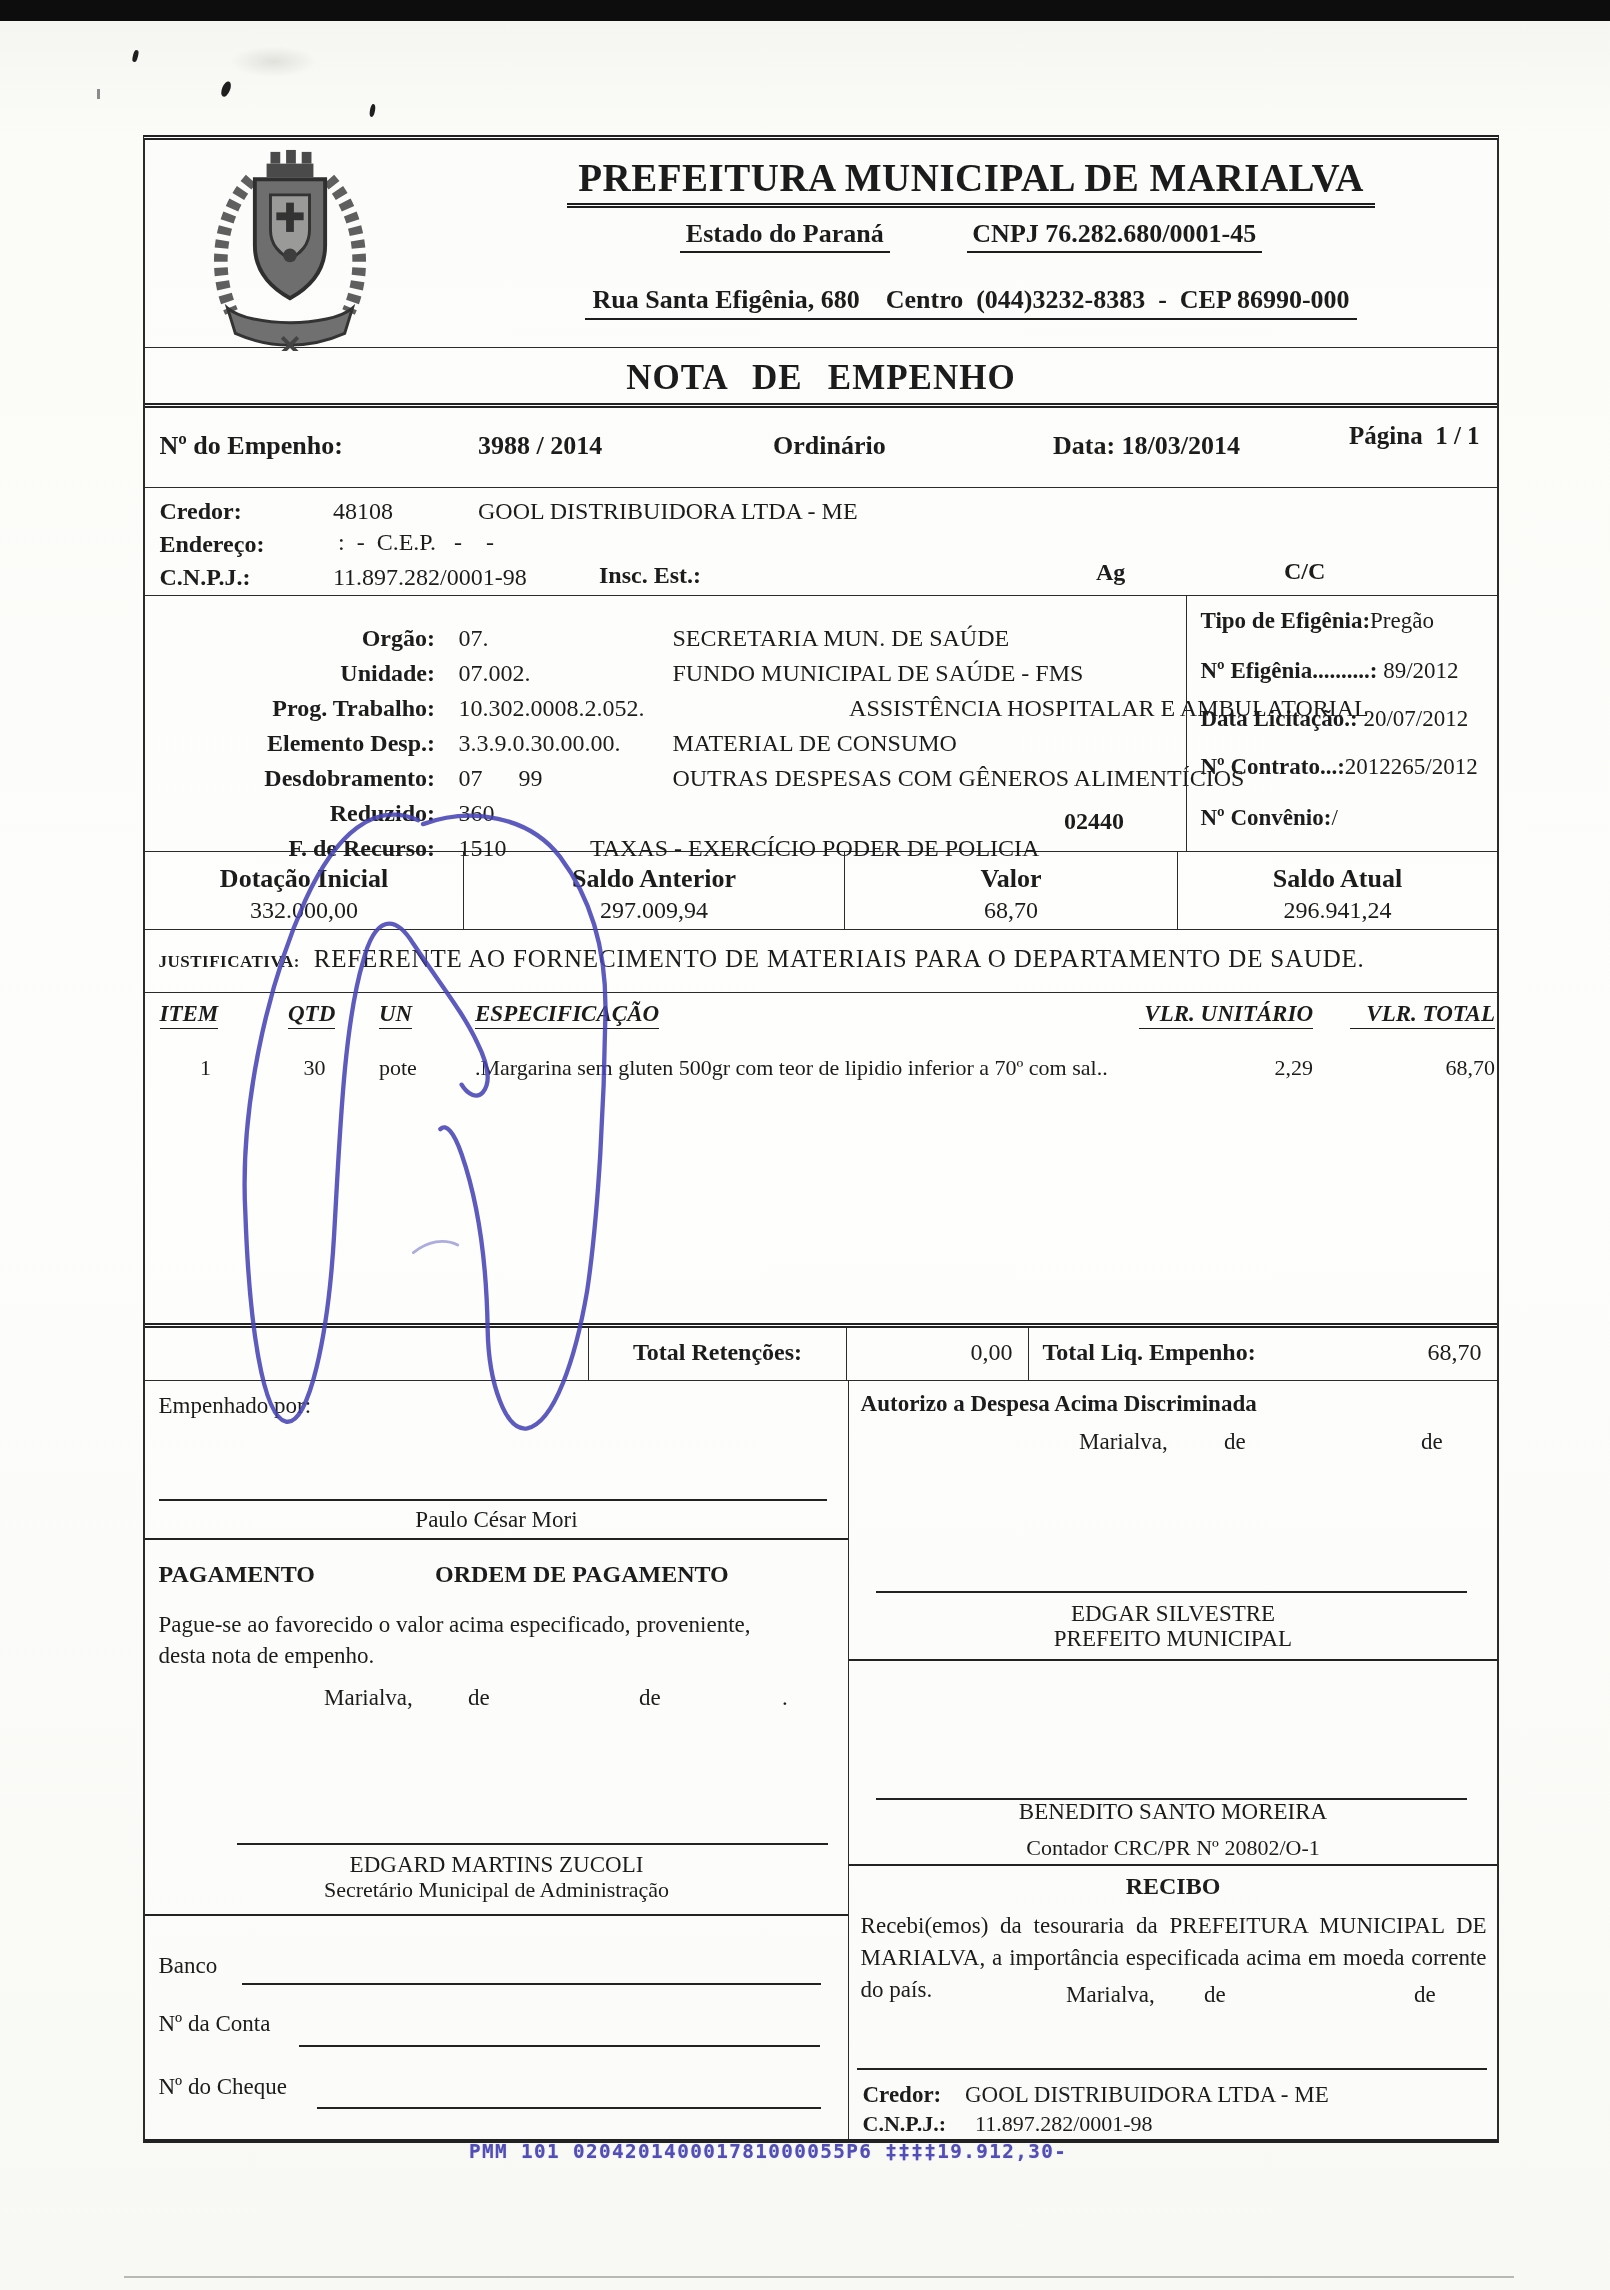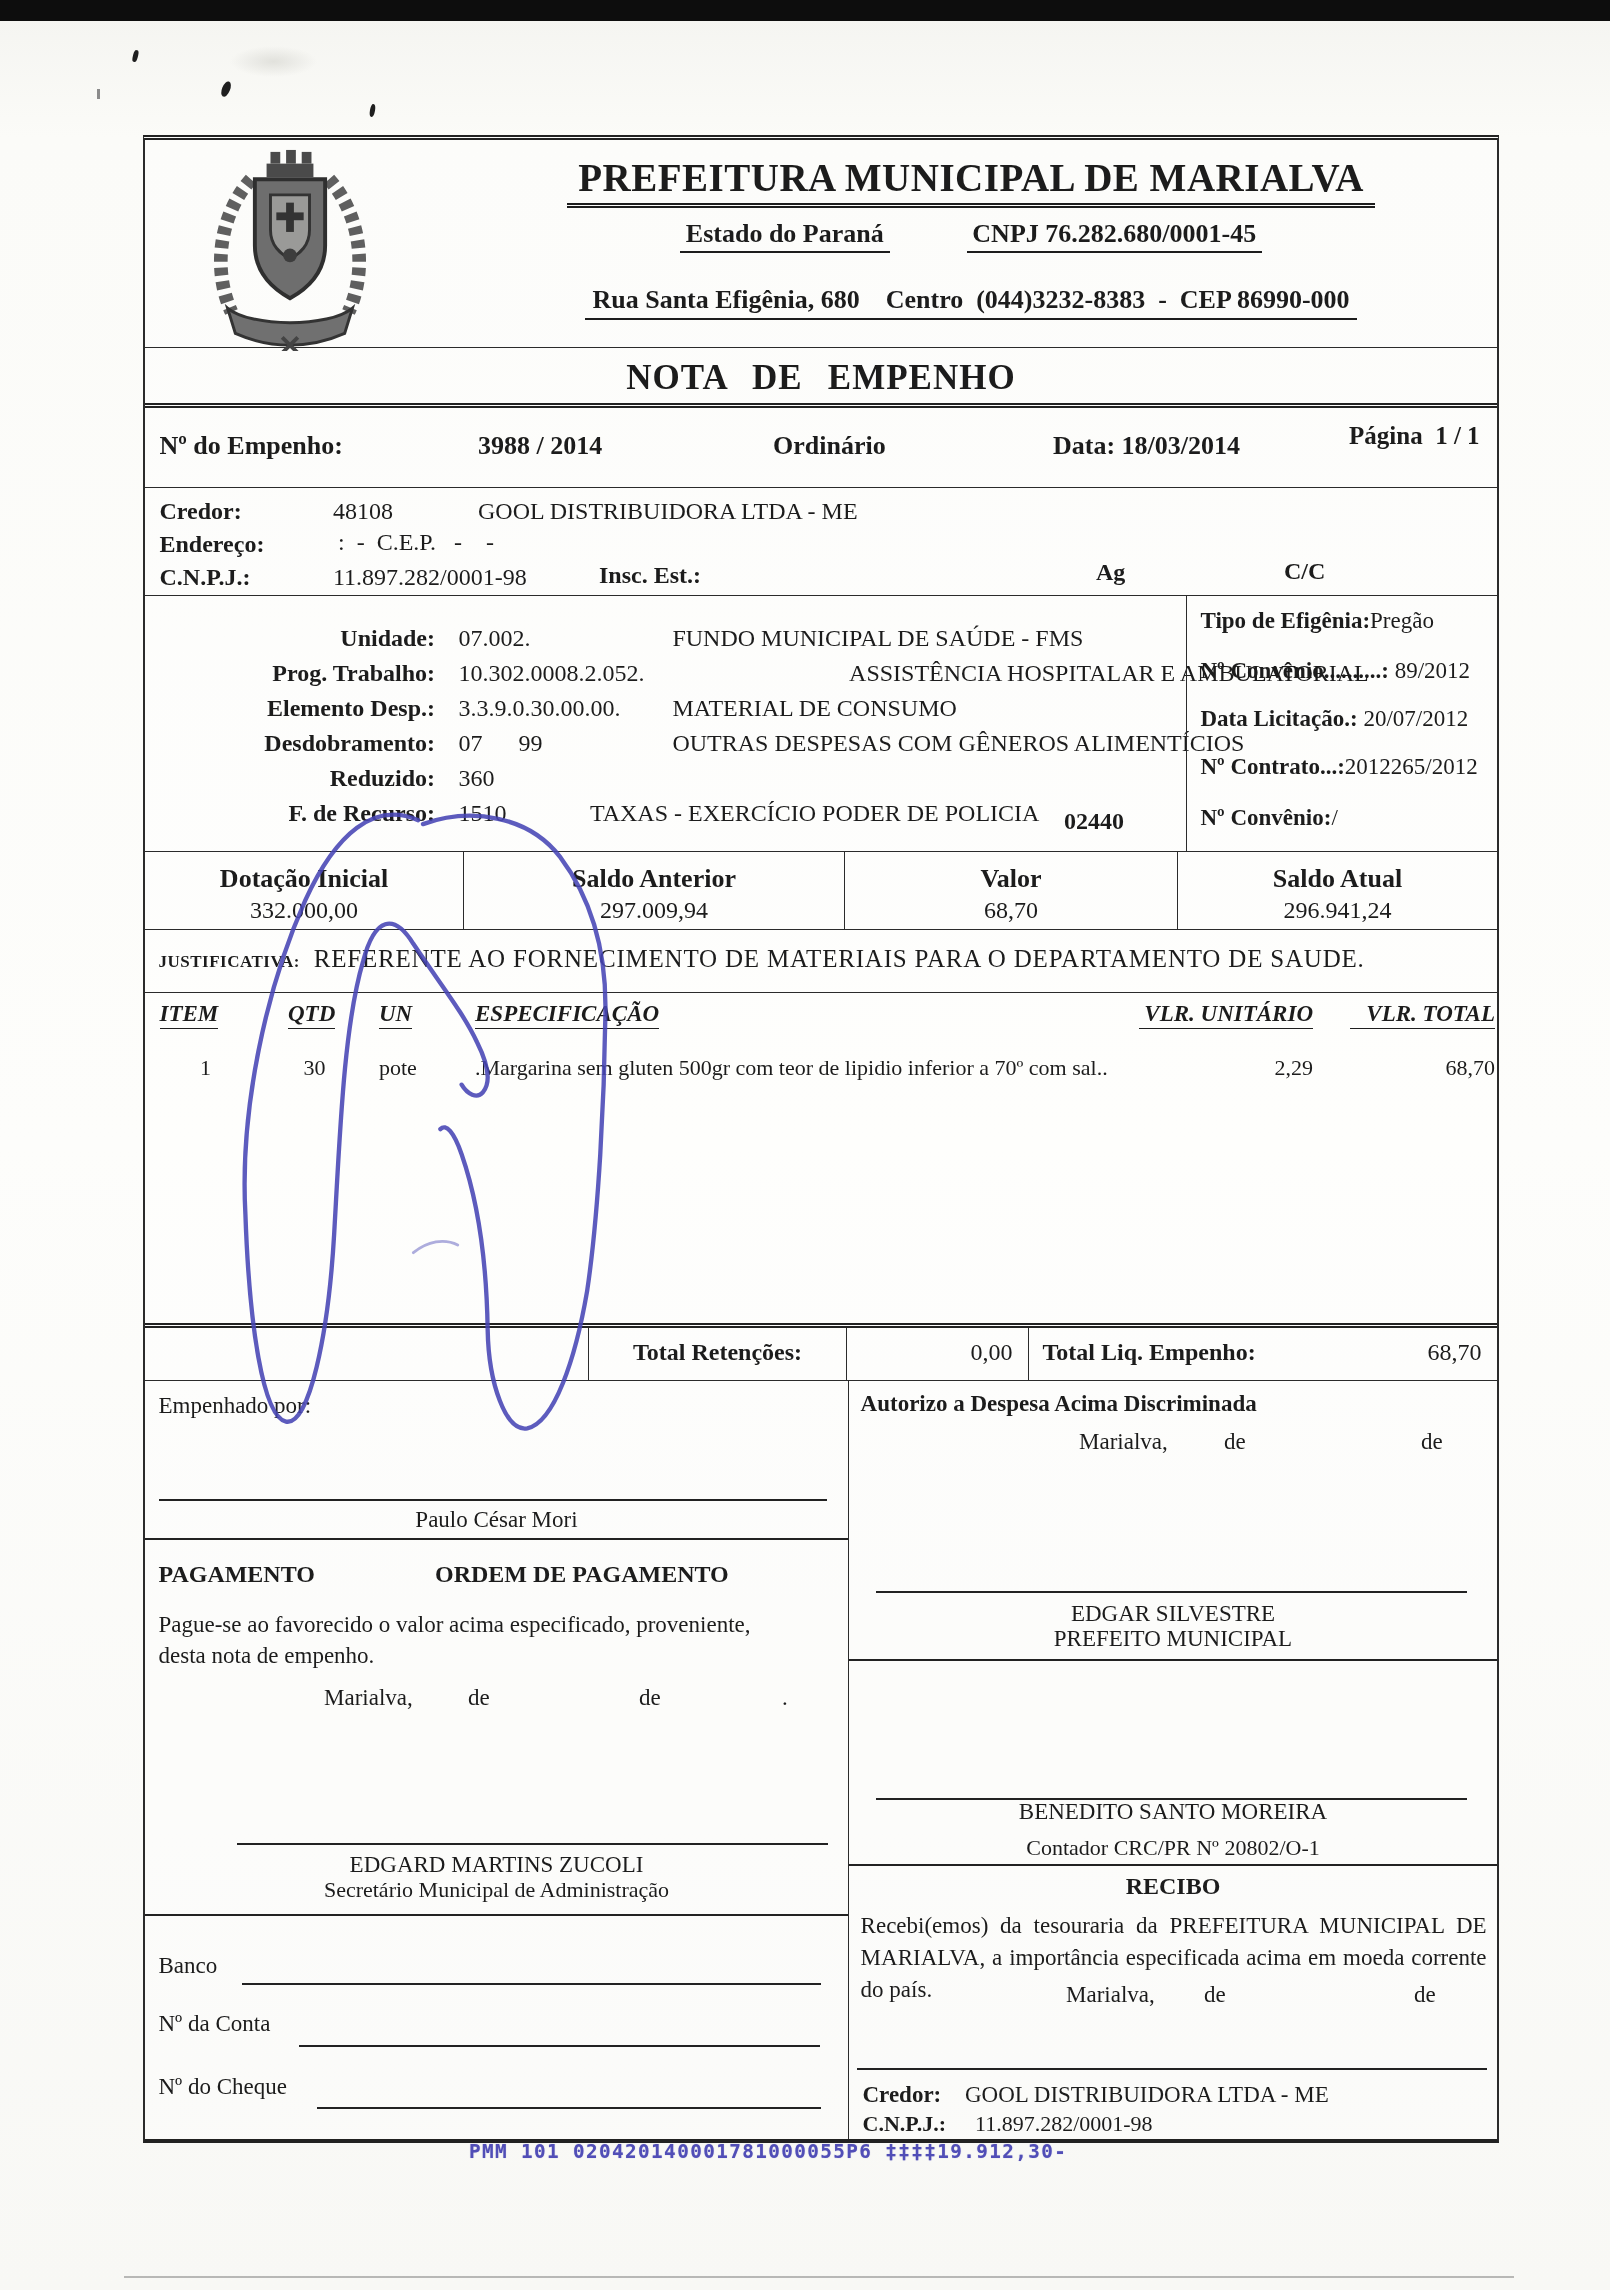--- a/index.html
+++ b/index.html
@@ -174,20 +174,25 @@
       <span class="cr cr-2v">:  -  C.E.P.   -    -</span>
       <b class="cr cr-3">C.N.P.J.:</b>
       <span class="cr cr-3v">11.897.282/0001-98</span>
       <b class="cr cr-3i">Insc. Est.:</b>
       <b class="cr cr-ag">Ag</b>
       <b class="cr cr-cc">C/C</b>
     </div>
 
     <div class="sec sec-budget">
       <div class="brow">
+        <span class="blabel">Orgão:</span>
+        <span class="bcode">07.</span>
+        <span class="bdesc">SECRETARIA MUN. DE SAÚDE</span>
+      </div>
+      <div class="brow">
         <span class="blabel">Unidade:</span>
         <span class="bcode">07.002.</span>
         <span class="bdesc">FUNDO MUNICIPAL DE SAÚDE - FMS</span>
       </div>
       <div class="brow wide">
         <span class="blabel">Prog. Trabalho:</span>
         <span class="bcode">10.302.0008.2.052.</span>
         <span class="bdesc">ASSISTÊNCIA HOSPITALAR E AMBULATORIAL</span>
       </div>
       <div class="brow">
@@ -210,21 +215,21 @@
         <span class="bcode">1510</span>
         <span class="bdesc">TAXAS - EXERCÍCIO  PODER DE POLICIA</span>
       </div>
       <span class="rec-extra">02440</span>
 
       <div class="licbox">
         <div class="lrow l1">
           <b>Tipo de Efigênia:</b><span>Pregão</span>
         </div>
         <div class="lrow l2">
-          <b>Nº Convênio..........:</b> <span>89/2012</span>
+          <b>Nº Efigênia..........:</b> <span>89/2012</span>
         </div>
         <div class="lrow l3">
           <b>Data Licitação.:</b> <span>20/07/2012</span>
         </div>
         <div class="lrow l4">
           <b>Nº Contrato...:</b><span>2012265/2012</span>
         </div>
         <div class="lrow l5">
           <b>Nº Convênio:</b><span>/</span>
         </div>

